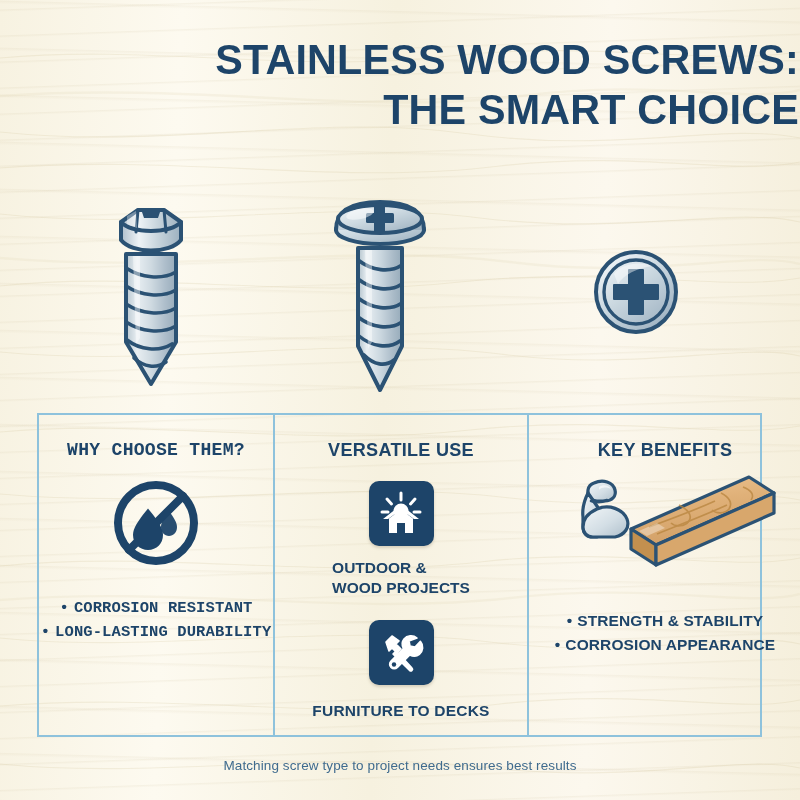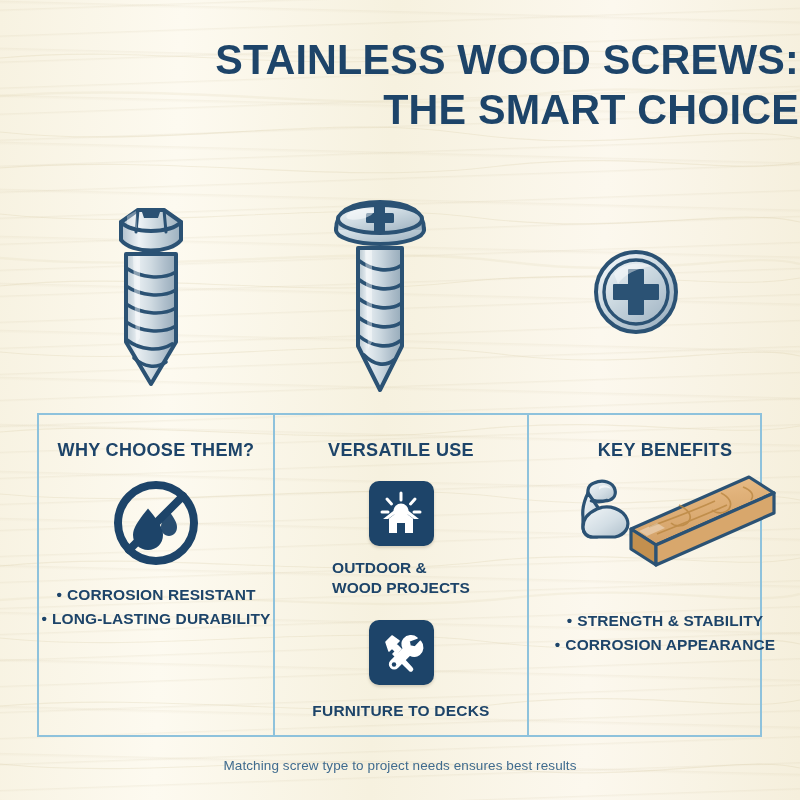--- a/index.html
+++ b/index.html
@@ -97,21 +97,21 @@
     border-left: 2px solid #8ec2dc;
   }
   #divider-1 { left: 273px; }
   #divider-2 { left: 527px; }
 
   .col {
     position: absolute;
     top: 413px;
     height: 324px;
   }
-  #col-left   { left: 39px;  width: 234px; }
+  #col-left   { left: 39px;  width: 234px; font-family: Liberation Mono, monospace; }
   #col-mid    { left: 275px; width: 252px; }
   #col-right  { left: 529px; width: 272px; }
 
   .col-title {
     margin-top: 26px;
     text-align: center;
     color: #1d4469;
     font-weight: bold;
     font-size: 19px;
     letter-spacing: 0.3px;
@@ -128,21 +128,21 @@
     text-align: center;
   }
   .bullets .bl { white-space: nowrap; }
   .bullets .dot { margin-right: 5px; }
 
   
   #no-water-wrap {
     margin-top: 14px;
     text-align: center;
   }
-  #left-bullets { margin-top: 8px; }
+  #left-bullets { margin-top: 20px; }
 
   
   .use-row {
     display: flex;
     align-items: center;
     justify-content: center;
     gap: 12px;
     flex-direction: column;
   }
   #use-row-1 { margin-top: 20px; }

